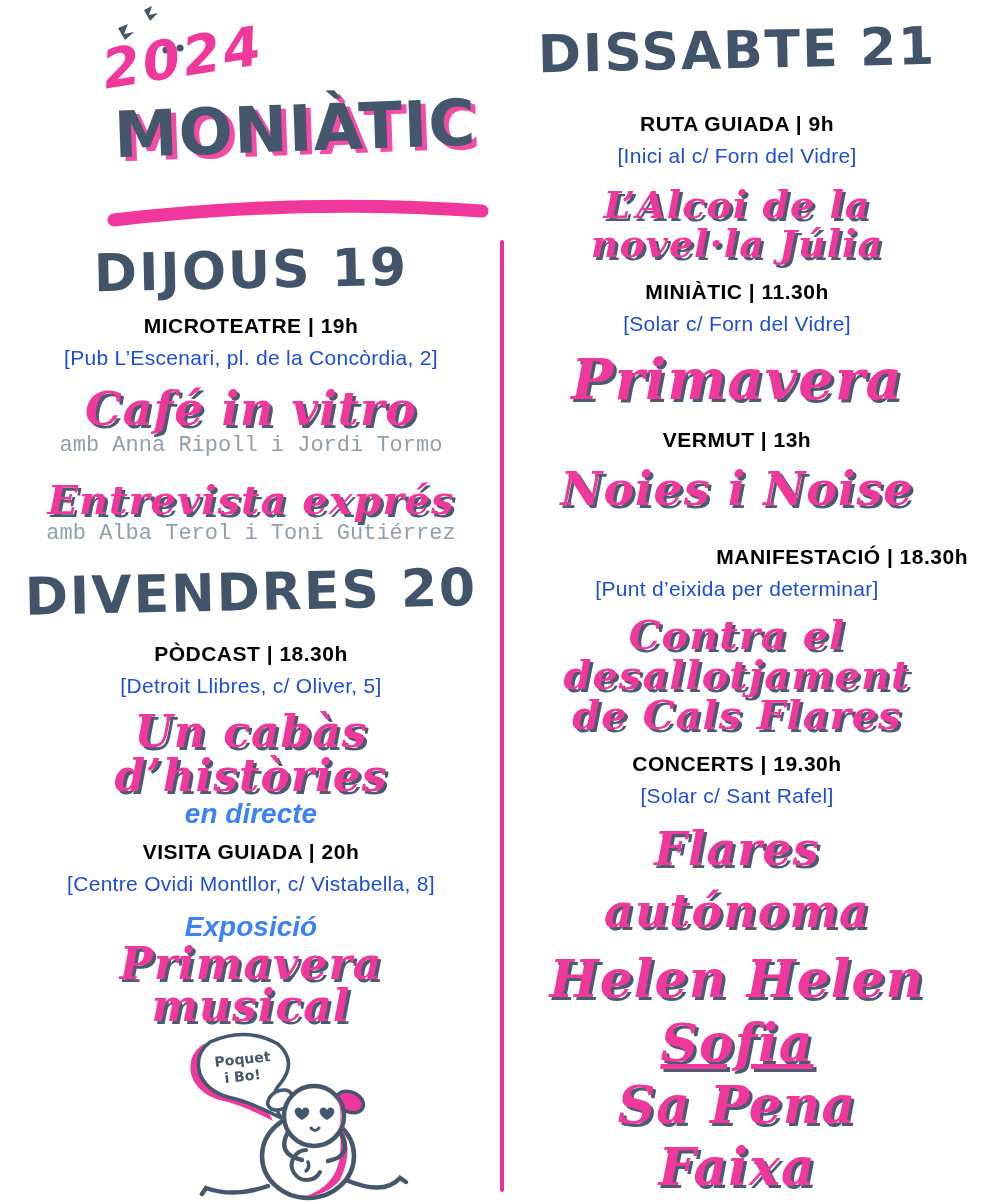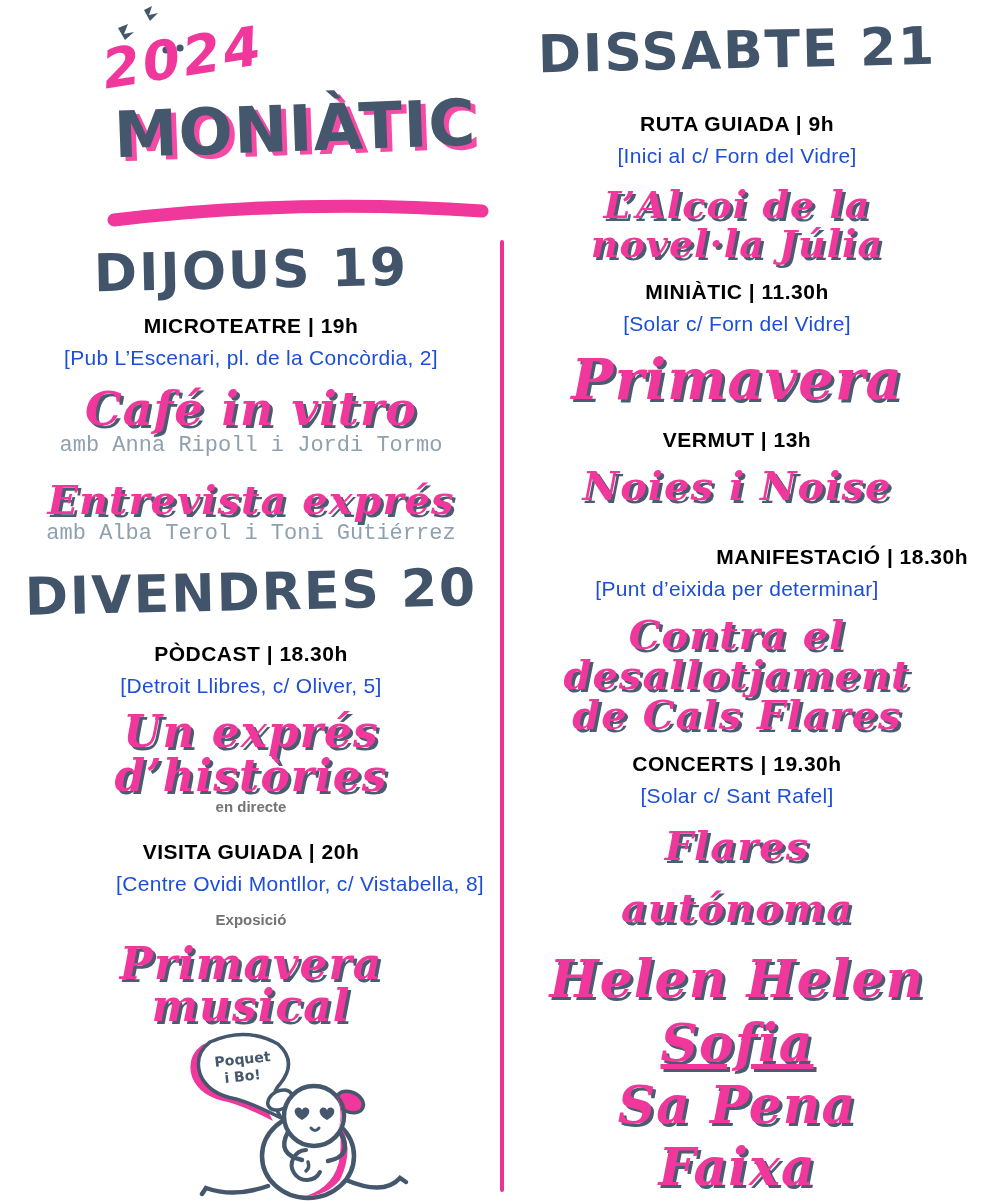--- a/index.html
+++ b/index.html
@@ -23,29 +23,29 @@
   .logo-title { font-family:"DejaVu Sans", sans-serif; font-weight:bold;
                 font-size:64px; color:#44576c; letter-spacing:1px;
                 transform:rotate(-2deg);
                 text-shadow:5px 4px 0 #f54aa5; }
 
   
   .evt-head { font-weight:bold; font-size:21px; color:#000000; letter-spacing:0.5px; }
   
   .evt-loc  { font-size:21px; color:#1d4ed8; letter-spacing:0.3px; }
   
-  .note     { font-weight:bold; font-size:15px; color:#737373; }
+  .note     { font-weight:bold; font-style:italic; font-size:28px; color:#3b82f6; }
   
   .credit   { font-size:22px; color:#8fa0af;font-family:Liberation Mono, monospace; }
 
   
   .script { font-family:"DejaVu Serif", serif; font-weight:bold; font-style:italic;
             color:#f0379b; text-shadow:3px 3px 0 #4a5c70; letter-spacing:1px; }
   .s38 { font-size:38px; } .s40 { font-size:40px; } .s44 { font-size:44px; }
-  .s46 { font-size:46px; } .s52 { font-size:52px; } .s54 { font-size:40px; }
+  .s46 { font-size:46px; } .s52 { font-size:52px; } .s54 { font-size:46px; }
   .s56 { font-size:56px; }
 
   .divider { position:absolute; left:500px; top:240px; width:4px; height:952px;
              background:#ee2f93; border-radius:2px; }
 
   svg text { font-family:"DejaVu Sans", sans-serif; }
 </style>
 </head>
 <body>
 
@@ -75,26 +75,26 @@
 <div class="abs colL credit" style="top:433px;">amb Anna Ripoll i Jordi Tormo</div>
 
 <div class="abs colL script s40" style="top:476px;">Entrevista exprés</div>
 <div class="abs colL credit" style="top:521px;">amb Alba Terol i Toni Gutiérrez</div>
 
 <div class="abs colL day-title" style="top:562px;">DIVENDRES 20</div>
 
 <div class="abs colL evt-head" style="top:642px;">PÒDCAST | 18.30h</div>
 <div class="abs colL evt-loc" style="top:674px;">[Detroit Llibres, c/ Oliver, 5]</div>
 
-<div class="abs colL script s44" style="top:706px;">Un exprés</div>
+<div class="abs colL script s44" style="top:706px;">Un cabàs</div>
 <div class="abs colL script s44" style="top:750px;">d’històries</div>
 <div class="abs colL note" style="top:798px;">en directe</div>
 
 <div class="abs colL evt-head" style="top:840px;">VISITA GUIADA | 20h</div>
-<div class="abs colL evt-loc" style="top:872px;text-align:right;">[Centre Ovidi Montllor, c/ Vistabella, 8]</div>
+<div class="abs colL evt-loc" style="top:872px;">[Centre Ovidi Montllor, c/ Vistabella, 8]</div>
 <div class="abs colL note" style="top:911px;">Exposició</div>
 <div class="abs colL script s44" style="top:938px;">Primavera</div>
 <div class="abs colL script s44" style="top:980px;">musical</div>
 
 <svg class="abs" style="left:188px; top:1028px;" width="230" height="176" viewBox="0 0 230 176">
 
   <path d="M22 14 Q 58 -2 90 16 Q 110 34 92 56 Q 80 68 93 90 Q 66 76 48 71 Q 20 66 12 46 Q 6 26 22 14 Z" transform="translate(-8,3)" fill="#f0379b"></path>
 
   <path d="M22 14 Q 58 -2 90 16 Q 110 34 92 56 Q 80 68 93 90 Q 66 76 48 71 Q 20 66 12 46 Q 6 26 22 14 Z" fill="#ffffff" stroke="#44576c" stroke-width="3.5"></path>
   <text x="55" y="36" font-size="14" font-weight="bold" fill="#44576c" text-anchor="middle" transform="rotate(-6 55 36)">Poquet</text>

